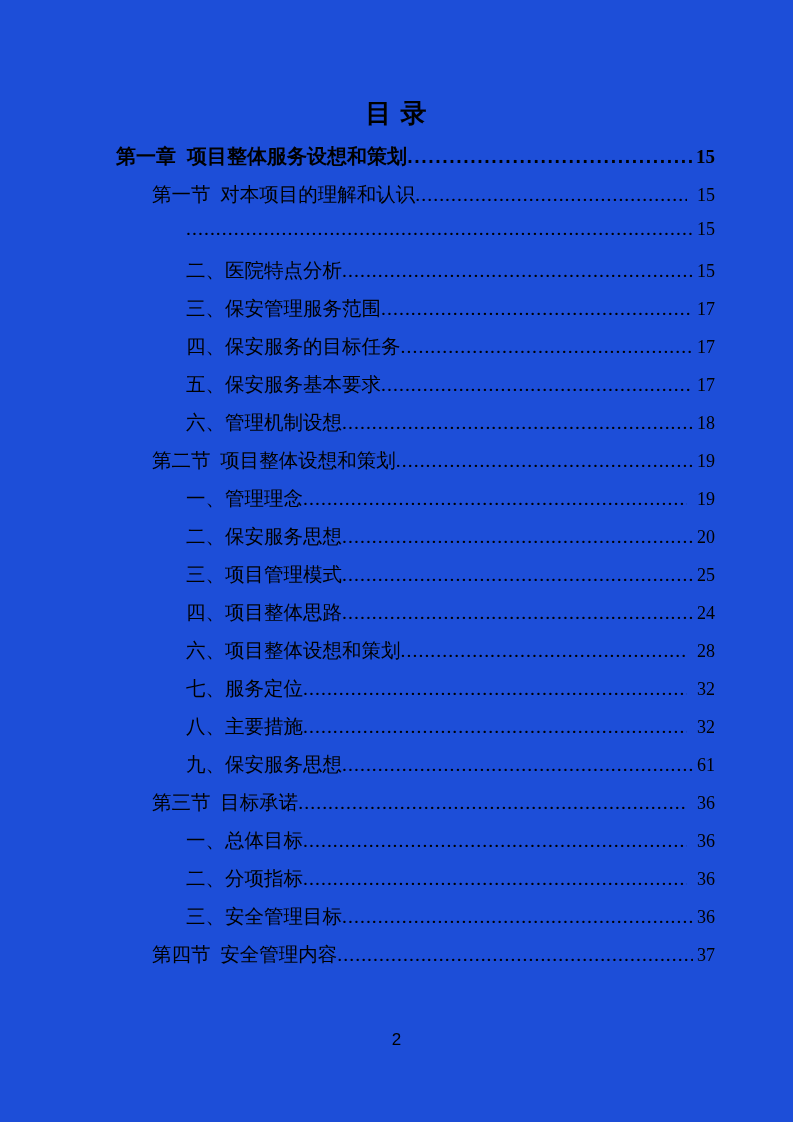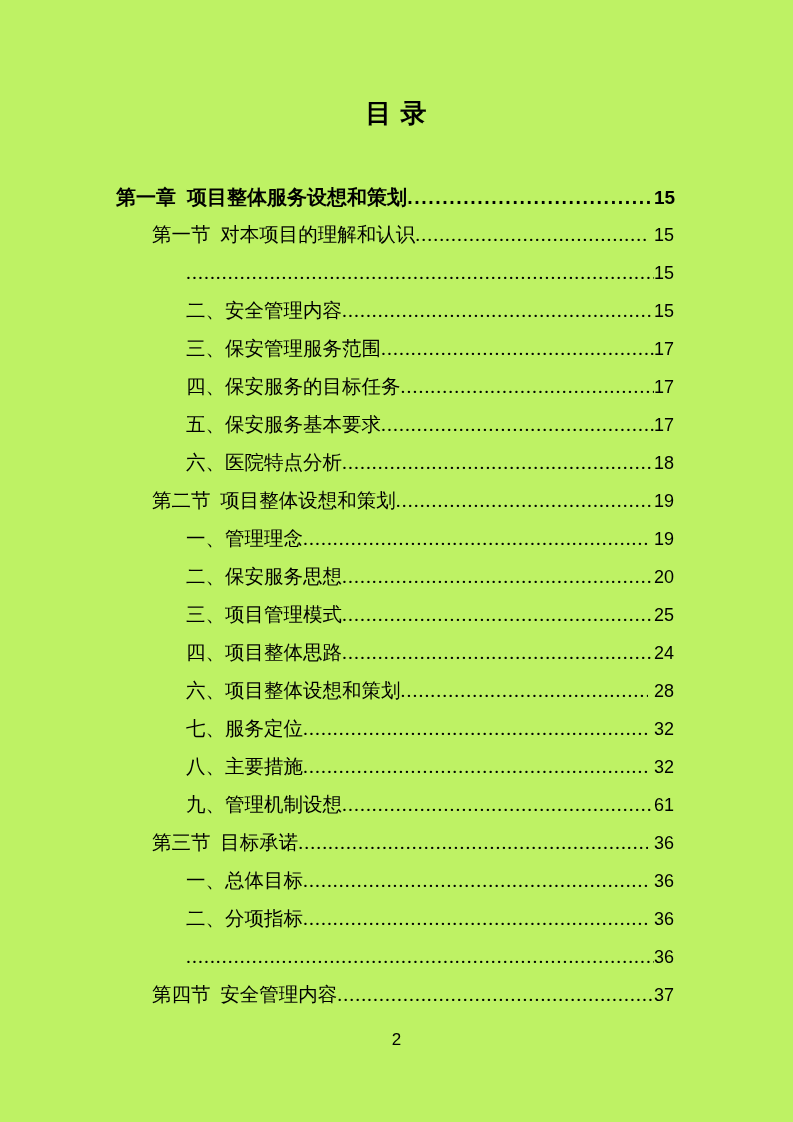--- a/index.html
+++ b/index.html
@@ -8,21 +8,21 @@
     background: #ffffff;
   }
   body {
     font-family: "Liberation Serif", "DejaVu Serif", serif;
     color: #000000;
   }
   #page {
     position: relative;
     width: 793px;
     height: 1122px;
-    background: #bef264;
+    background: #1d4ed8;
     overflow: hidden;
     box-sizing: border-box;
   }
   #doc-title {
     position: absolute;
     top: 96px;
     left: 0;
     width: 793px;
     text-align: center;
     font-size: 26px;
@@ -36,21 +36,21 @@
     position: absolute;
     top: 143px;
     left: 0;
     width: 793px;
   }
   .toc-entry {
     display: flex;
     align-items: baseline;
     height: 38px;
     box-sizing: border-box;
-    padding-right: 117px;
+    padding-right: 78px;
     font-size: 19.5px;
     white-space: nowrap;
   }
   .toc-entry .label {
     flex: 0 0 auto;
     white-space: pre;
   }
   .toc-entry .leader {
     flex: 1 1 auto;
     overflow: hidden;
@@ -61,25 +61,24 @@
   .toc-entry .leader::after {
     content: ".....................................................................................................................";
     display: block;
     letter-spacing: 1.1px;
     font-size: 19.5px;
     line-height: 1em;
     white-space: nowrap;
   }
   .toc-entry .pageno {
     flex: 0 0 auto;
-    text-align: left;
+    text-align: right;
     min-width: 22px;
-    font-family: Liberation Sans, sans-serif;
+    font-family: Liberation Serif, serif;
     font-size: 18px;
-    margin-top: 44px;
   }
   
   .lvl1 {
     padding-left: 116px;
     font-weight: bold;
     font-family: "Liberation Sans", "DejaVu Sans", sans-serif;
     font-size: 20px;
   }
   .lvl1 .leader::after {
     font-weight: bold;
@@ -127,41 +126,41 @@
       <div class="toc-entry lvl2 gap">
         <span class="label">第一节  对本项目的理解和认识</span>
         <span class="leader"></span>
         <span class="pageno">15</span>
       </div>
       <div class="toc-entry lvl3">
         <span class="leader"></span>
         <span class="pageno">15</span>
       </div>
       <div class="toc-entry lvl3">
-        <span class="label">二、安全管理内容</span>
+        <span class="label">二、医院特点分析</span>
         <span class="leader"></span>
         <span class="pageno">15</span>
       </div>
       <div class="toc-entry lvl3">
         <span class="label">三、保安管理服务范围</span>
         <span class="leader"></span>
         <span class="pageno">17</span>
       </div>
       <div class="toc-entry lvl3">
         <span class="label">四、保安服务的目标任务</span>
         <span class="leader"></span>
         <span class="pageno">17</span>
       </div>
       <div class="toc-entry lvl3">
         <span class="label">五、保安服务基本要求</span>
         <span class="leader"></span>
         <span class="pageno">17</span>
       </div>
       <div class="toc-entry lvl3">
-        <span class="label">六、医院特点分析</span>
+        <span class="label">六、管理机制设想</span>
         <span class="leader"></span>
         <span class="pageno">18</span>
       </div>
       <div class="toc-entry lvl2">
         <span class="label">第二节  项目整体设想和策划</span>
         <span class="leader"></span>
         <span class="pageno">19</span>
       </div>
       <div class="toc-entry lvl3 gap">
         <span class="label">一、管理理念</span>
@@ -192,40 +191,41 @@
         <span class="label">七、服务定位</span>
         <span class="leader"></span>
         <span class="pageno">32</span>
       </div>
       <div class="toc-entry lvl3 gap">
         <span class="label">八、主要措施</span>
         <span class="leader"></span>
         <span class="pageno">32</span>
       </div>
       <div class="toc-entry lvl3">
-        <span class="label">九、管理机制设想</span>
+        <span class="label">九、保安服务思想</span>
         <span class="leader"></span>
         <span class="pageno">61</span>
       </div>
       <div class="toc-entry lvl2 gap">
         <span class="label">第三节  目标承诺</span>
         <span class="leader"></span>
         <span class="pageno">36</span>
       </div>
       <div class="toc-entry lvl3 gap">
         <span class="label">一、总体目标</span>
         <span class="leader"></span>
         <span class="pageno">36</span>
       </div>
       <div class="toc-entry lvl3 gap">
         <span class="label">二、分项指标</span>
         <span class="leader"></span>
         <span class="pageno">36</span>
       </div>
       <div class="toc-entry lvl3">
+        <span class="label">三、安全管理目标</span>
         <span class="leader"></span>
         <span class="pageno">36</span>
       </div>
       <div class="toc-entry lvl2">
         <span class="label">第四节  安全管理内容</span>
         <span class="leader"></span>
         <span class="pageno">37</span>
       </div>
     </div>
 

